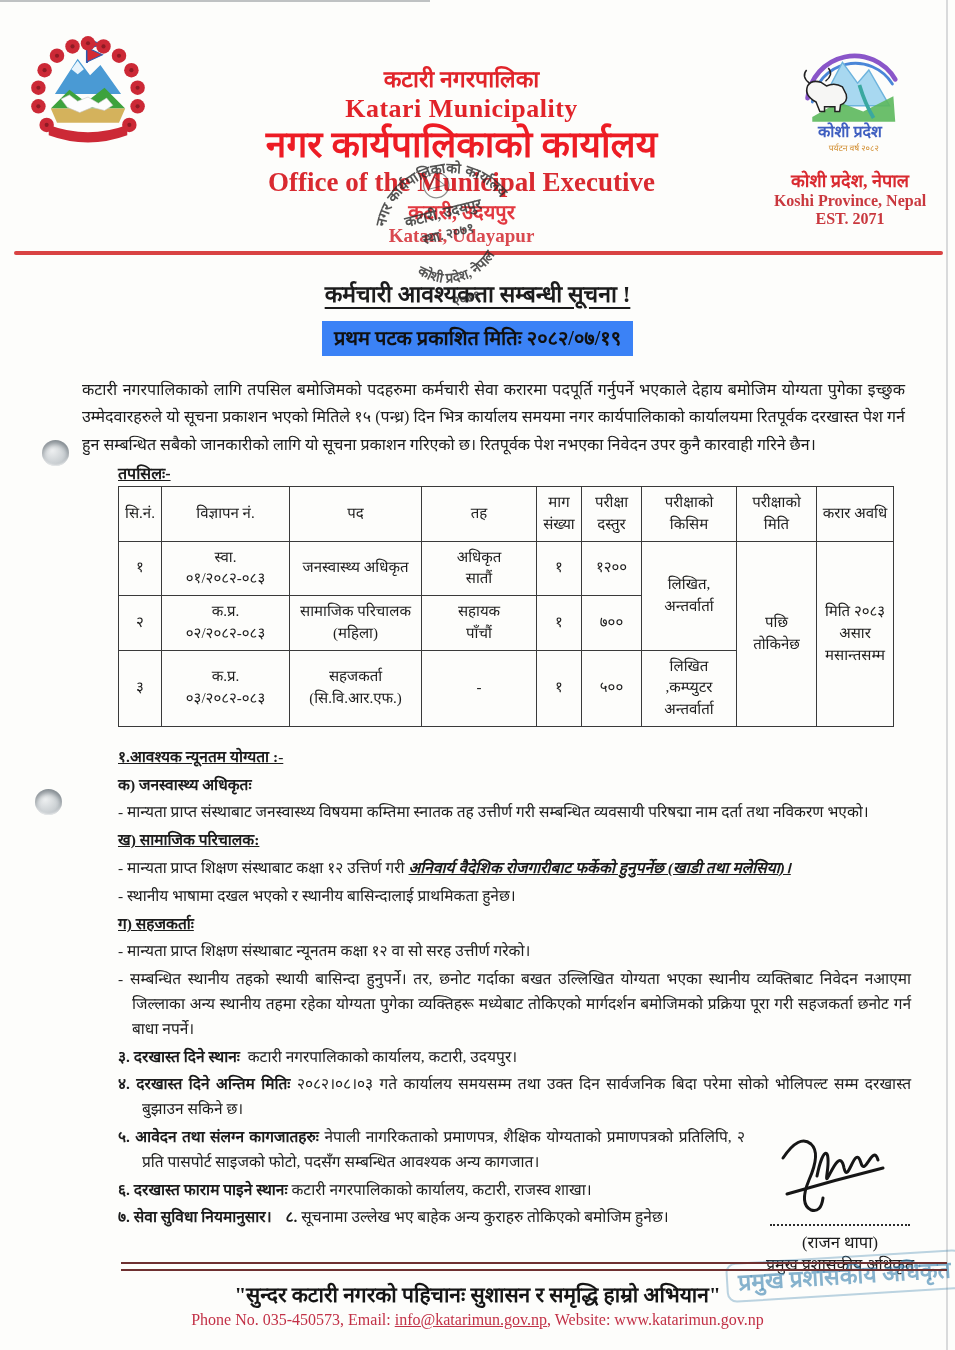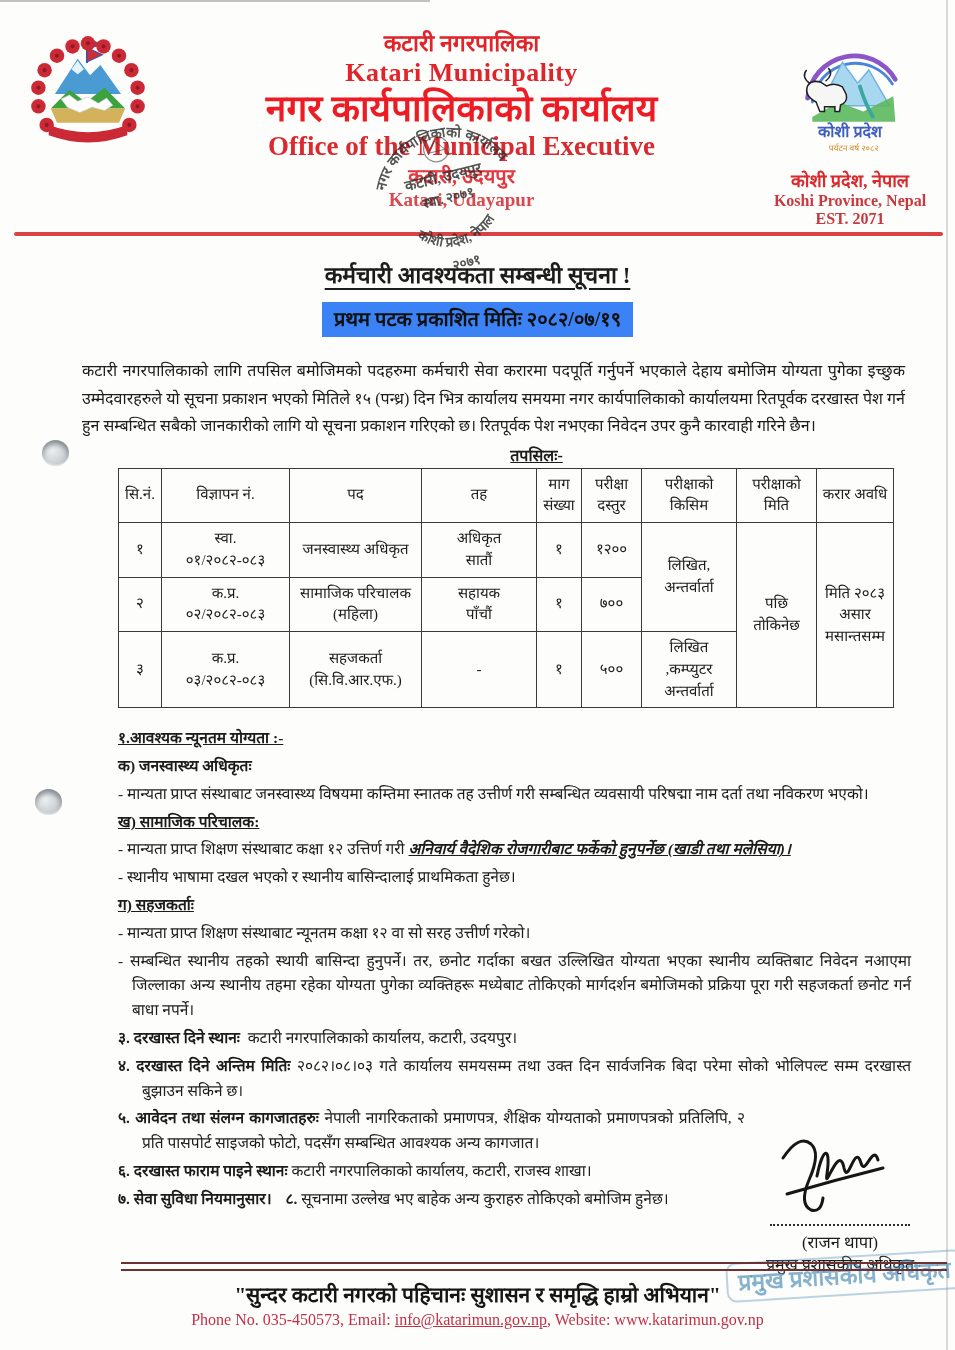--- a/index.html
+++ b/index.html
@@ -9,21 +9,21 @@
   .right-edge{position:absolute;top:0;left:946px;width:2px;height:1350px;background:#d9dadb;}
   .punch-hole{position:absolute;width:27px;height:26px;border-radius:50%;
         background:radial-gradient(circle at 38% 40%,#eef0f1,#ccd1d4 55%,#a9b0b5);
         box-shadow:inset 0 4px 5px rgba(40,50,60,.45), inset 0 -1px 2px rgba(255,255,255,.8);}
   .hole1{left:42px;top:440px;}
   .hole2{left:35px;top:789px;}
 
   
   .letterhead{display:flex;align-items:flex-start;padding:26px 14px 0 26px;}
   .logo-left{width:138px;flex:none;padding-top:8px;}
-  .head-center{flex:1;text-align:center;position:relative;}
+  .head-center{flex:1;text-align:center;position:relative;margin-top:36px;}
   .np-name{font-size:23px;font-weight:700;color:#e1242a;}
   .en-name{font-size:26px;font-weight:700;color:#e1242a;letter-spacing:.5px;}
   .np-office{font-size:37px;font-weight:800;color:#ed1c24;line-height:1.15;}
   .en-office{font-size:27px;font-weight:700;color:#d92a30;}
   .np-place{font-size:20px;font-weight:700;color:#e23840;}
   .en-place{font-size:19px;font-weight:700;color:#d9494f;}
   .head-right{width:182px;flex:none;text-align:center;padding-top:4px;}
   .hr-np{font-size:18px;font-weight:700;color:#d92a30;margin-top:6px;}
   .hr-en{font-size:16px;font-weight:700;color:#c9383e;}
   .hr-est{font-size:16px;font-weight:700;color:#c9383e;}
@@ -32,21 +32,21 @@
   .red-rule{height:4px;background:#d94343;margin:4px 12px 0 14px;border-radius:2px;}
 
   
   .notice-title{margin-top:22px;text-align:center;font-size:23px;font-weight:700;
         text-decoration:underline;text-underline-offset:5px;text-decoration-thickness:2px;}
   .notice-sub{margin-top:12px;text-align:center;}
   .hl{display:inline-block;background:#3b82f6;color:#101010;font-weight:700;font-size:20px;
         padding:3px 12px 5px 12px;}
 
   .intro{margin:20px 50px 0 82px;font-size:16px;line-height:1.72;text-align:justify;}
-  .tapasil{margin:4px 0 2px 118px;font-weight:700;text-decoration:underline;font-size:16px;text-align:center;}
+  .tapasil{margin:4px 0 2px 118px;font-weight:700;text-decoration:underline;font-size:16px;}
 
   
   table.vac{border-collapse:collapse;margin-left:118px;}
   table.vac td,table.vac th{border:1.4px solid #3a3a3a;text-align:center;vertical-align:middle;
         font-size:15px;font-weight:400;padding:5px 3px;line-height:1.45;}
   table.vac th{font-weight:400;}
   .c0{width:43px}.c1{width:128px}.c2{width:132px}.c3{width:115px}.c4{width:45px}
   .c5{width:60px}.c6{width:95px}.c7{width:80px}.c8{width:77px}
 
   

